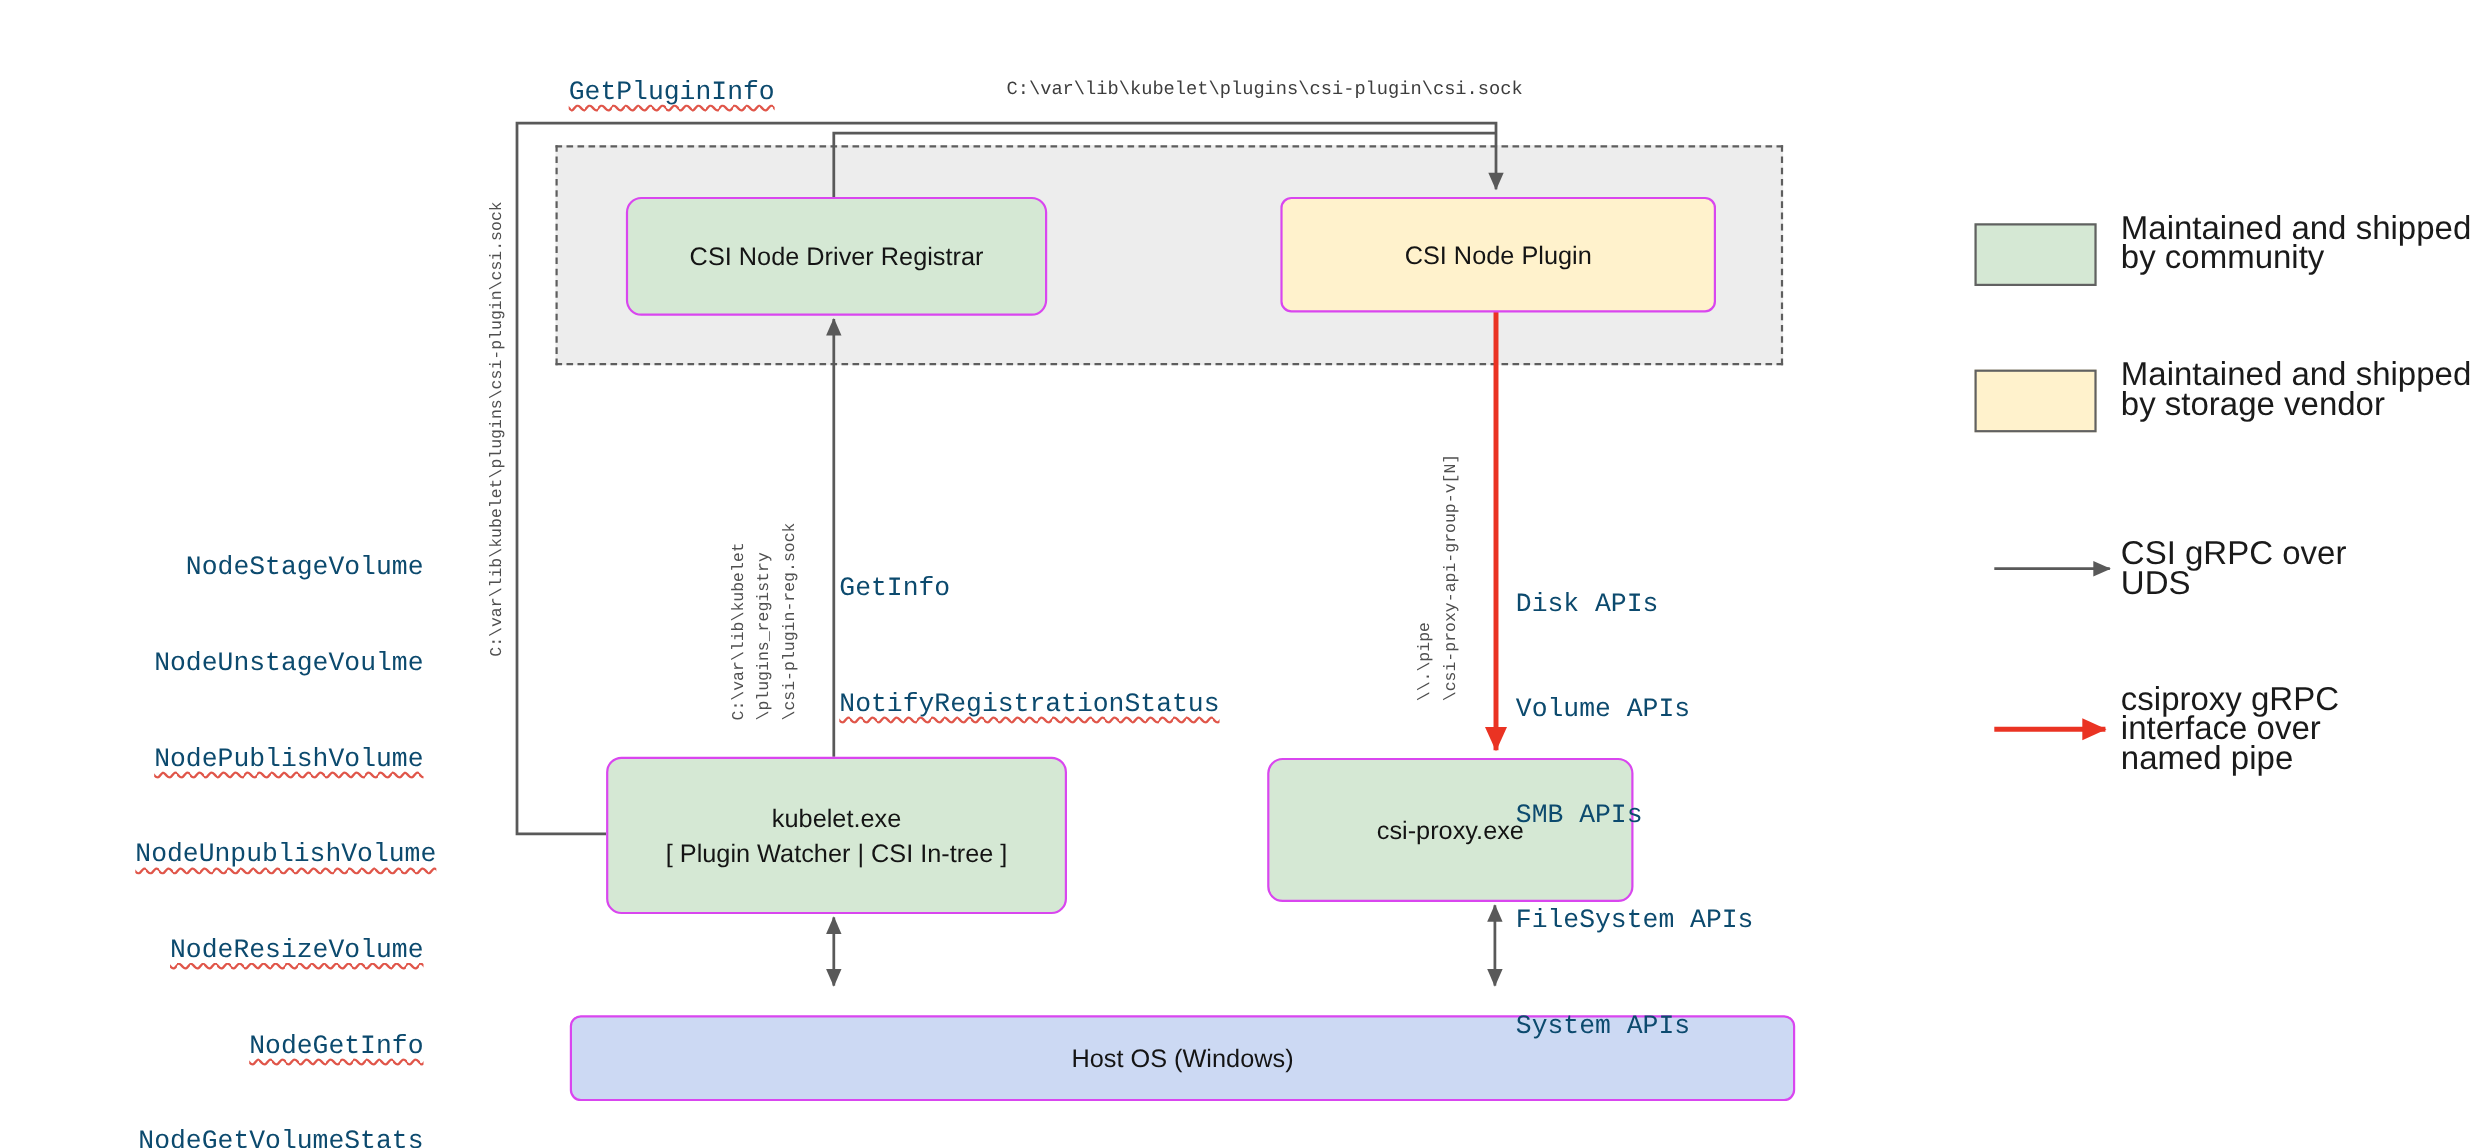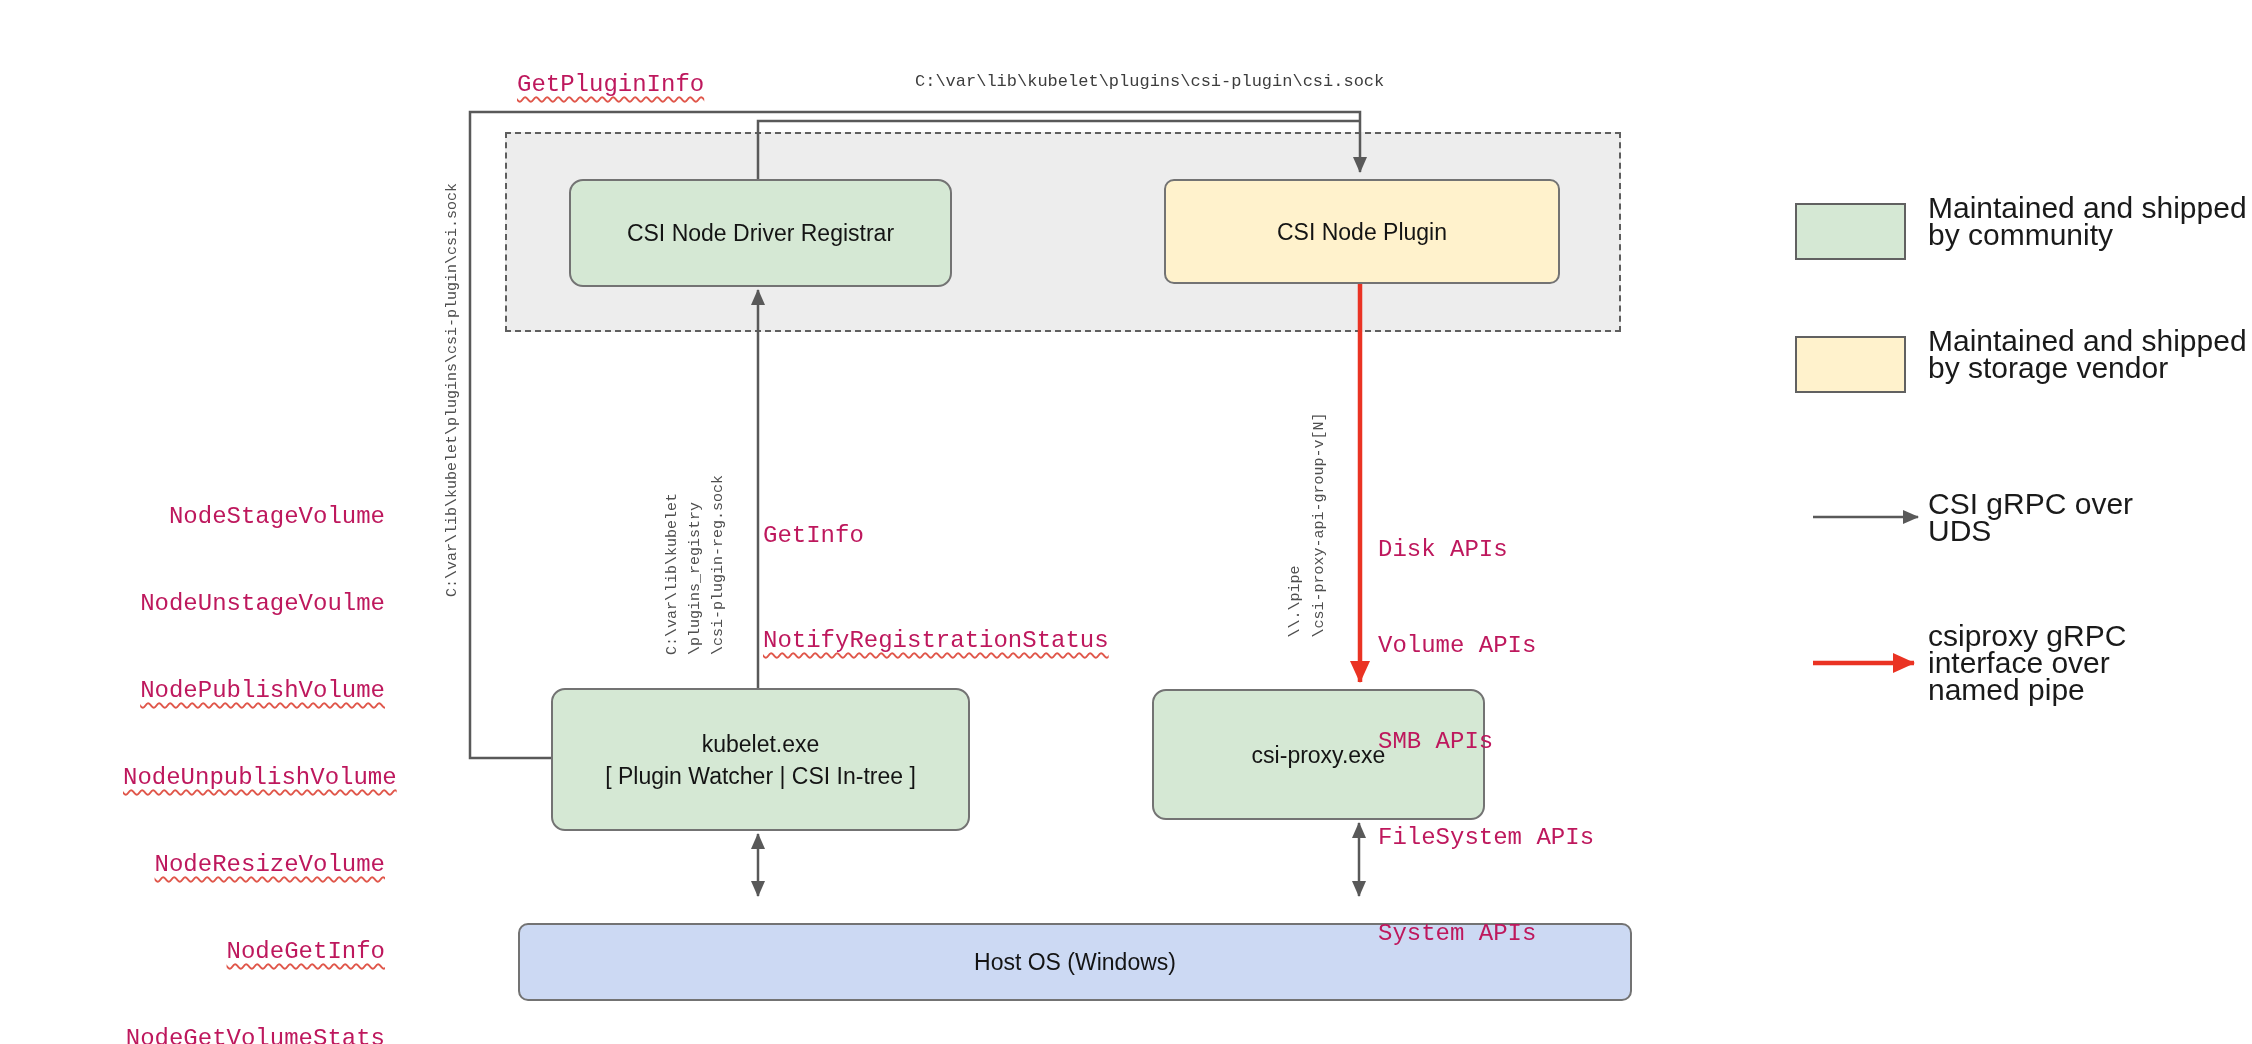--- a/index.html
+++ b/index.html
@@ -4,33 +4,33 @@
 <style>
   html,body{margin:0;padding:0;background:#ffffff;}
   #canvas{
     position:relative;width:2252px;height:1044px;background:#ffffff;overflow:hidden;
     font-family:"Liberation Sans",sans-serif;
   }
   .abs{position:absolute;}
   
   .node{
     position:absolute;display:flex;align-items:center;justify-content:center;
-    border:2px solid #737373;border-radius:14px;
+    border:2px solid #d946ef;border-radius:14px;
     font-size:23px;color:#141414;text-align:center;line-height:32px;z-index:3;
   }
   .green{background:#d5e8d4;}
   .yellow{background:#fff2cc;}
   .blue{background:#ccd9f3;border-radius:10px;}
   .podbox{
     position:absolute;left:505px;top:132px;width:1112px;height:196px;
     background:#ededed;border:2px dashed #5e5e5e;z-index:1;
   }
   svg.overlay{position:absolute;left:0;top:0;z-index:2;}
   
-  .mono{font-family:"Liberation Mono",monospace;color:#be185d;font-size:24px;line-height:29px;white-space:pre;}
+  .mono{font-family:"Liberation Mono",monospace;color:#0c4a6e;font-size:24px;line-height:29px;white-space:pre;}
   .toppath{font-family:"Liberation Mono",monospace;color:#3d3d3d;font-size:17px;white-space:pre;}
   .vpath{
     font-family:"Liberation Mono",monospace;color:#4f4f4f;font-size:15px;line-height:23px;
     white-space:pre;transform:translate(-50%,-50%) rotate(-90deg);text-align:left;
   }
   .podlabel{
     font-size:15px;font-weight:bold;color:#333;white-space:nowrap;letter-spacing:.3px;
     transform:translate(-50%,-50%) rotate(-90deg);
   }
   .squiggle{

